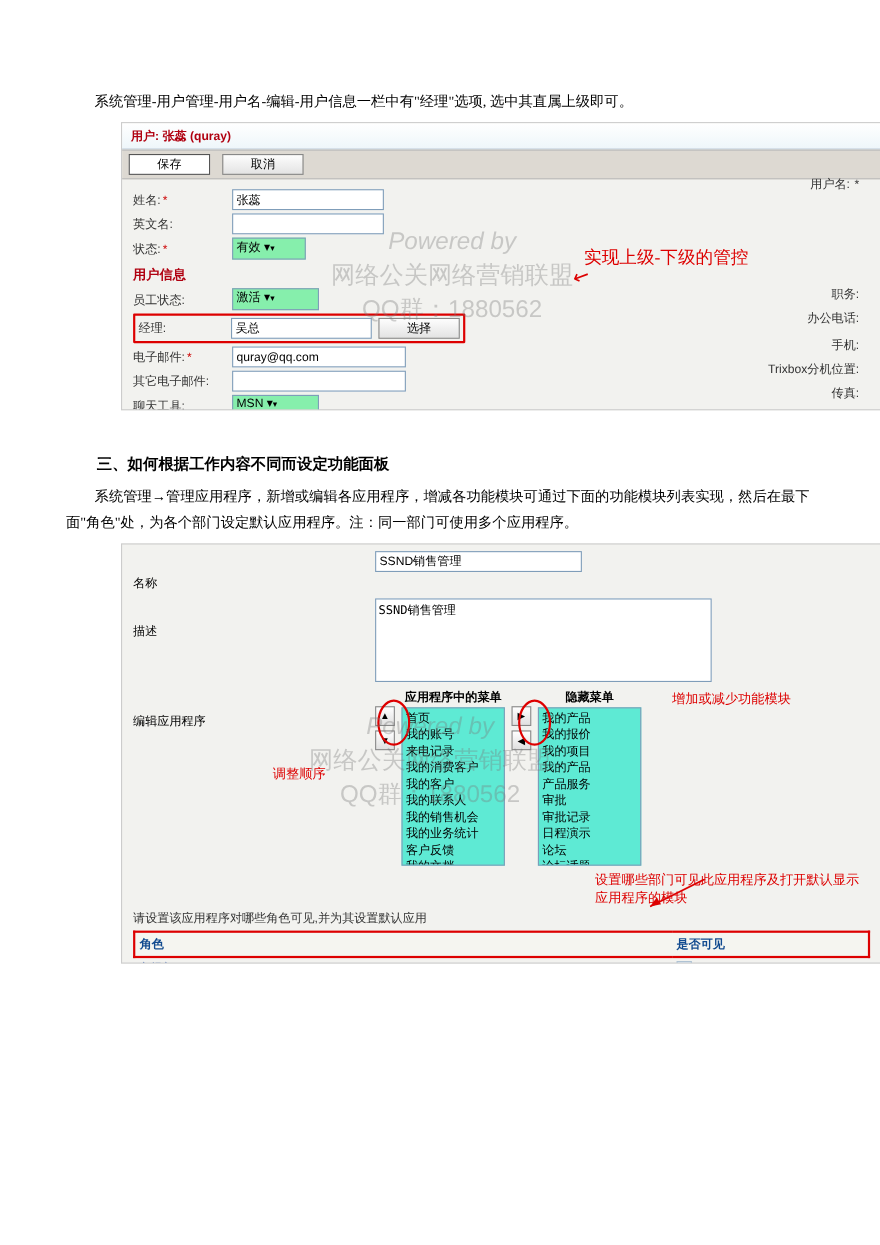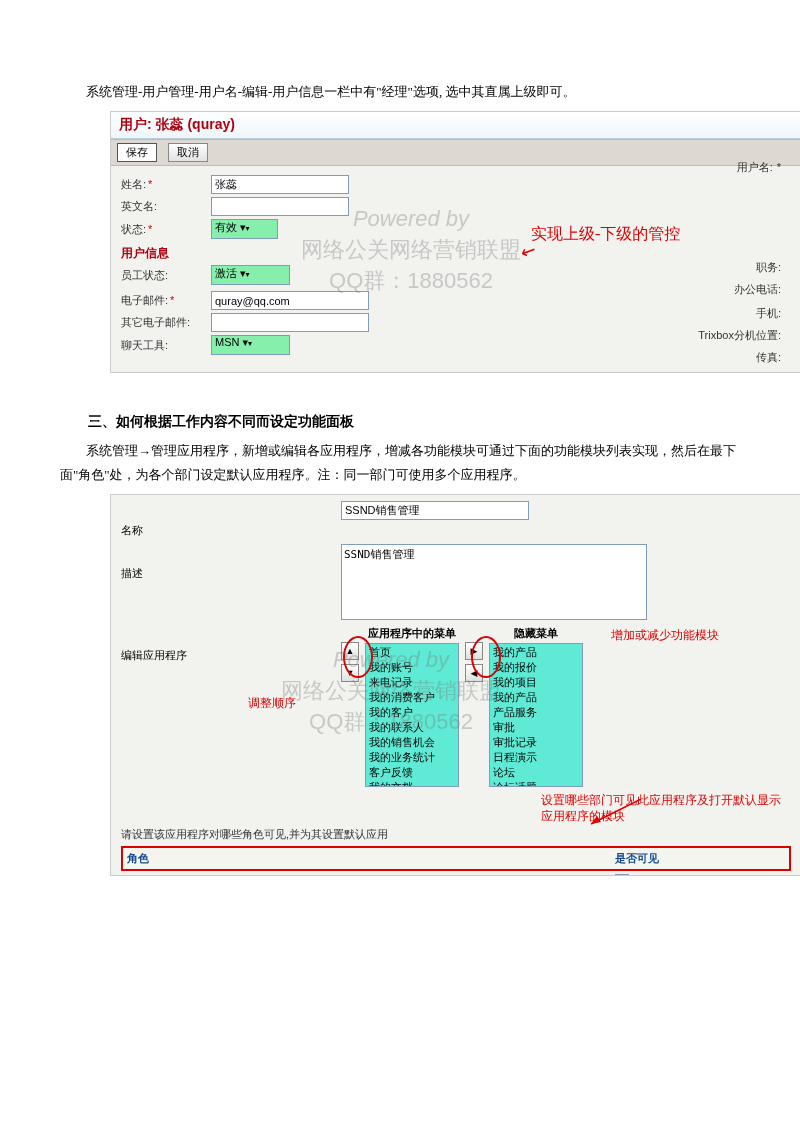--- a/index.html
+++ b/index.html
@@ -38,35 +38,35 @@
   .ss1 {
     width: 690px;
     height: 260px;
     background: #f2f2ef;
     overflow: hidden;
   }
   .ss1-titlebar {
     background: linear-gradient(#fff, #eef6fa);
     border-bottom: 1px solid #bcd;
     padding: 4px 8px;
-    font-size: 14px;
+    font-size: 11px;
     font-weight: bold;
     color: #b00010;
   }
   .ss1-toolbar {
     background: #ddd9d2;
     border: 1px solid #bbb;
     border-left: none;
     border-right: none;
     padding: 3px 6px;
   }
   .ss1 button, .ss2 button {
     font-size: 11px;
     font-family: inherit;
-    padding: 1px 8px;
+    padding: 1px 25px;
     border: 1px solid #888;
     background: linear-gradient(#fdfdfd,#e3e3e3);
     cursor: pointer;
   }
   .ss1-body {
     padding: 6px 10px;
   }
   .ss1-row {
     display: flex;
     align-items: center;
@@ -251,20 +251,25 @@
 
       <div class="ss1-section-title">用户信息</div>
 
       <div class="ss1-row">
         <span class="ss1-label">员工状态:</span>
         <span class="ss1-select" style="width:60px;">激活   ▾</span>
         <span class="ss1-rightlabel" style="top:148px;">职务:</span>
       </div>
 
       <div class="ss1-row">
+        <span class="ss1-highlight-box" style="display:flex;align-items:center;">
+          <span class="ss1-label" style="width:84px;">经理:</span>
+          <input class="ss1-input" style="width: 120px;" value="吴总">
+          <button style="margin-left:6px;">选择</button>
+        </span>
         <span class="ss1-rightlabel" style="top:170px;">办公电话:</span>
       </div>
 
       <div class="ss1-row">
         <span class="ss1-label"><span>电子邮件:</span><span class="req">*</span></span>
         <input class="ss1-input" style="width: 150px;" value="quray@qq.com">
         <span class="ss1-rightlabel" style="top:194px;margin-left:44px;">手机:</span>
       </div>
 
       <div class="ss1-row">

